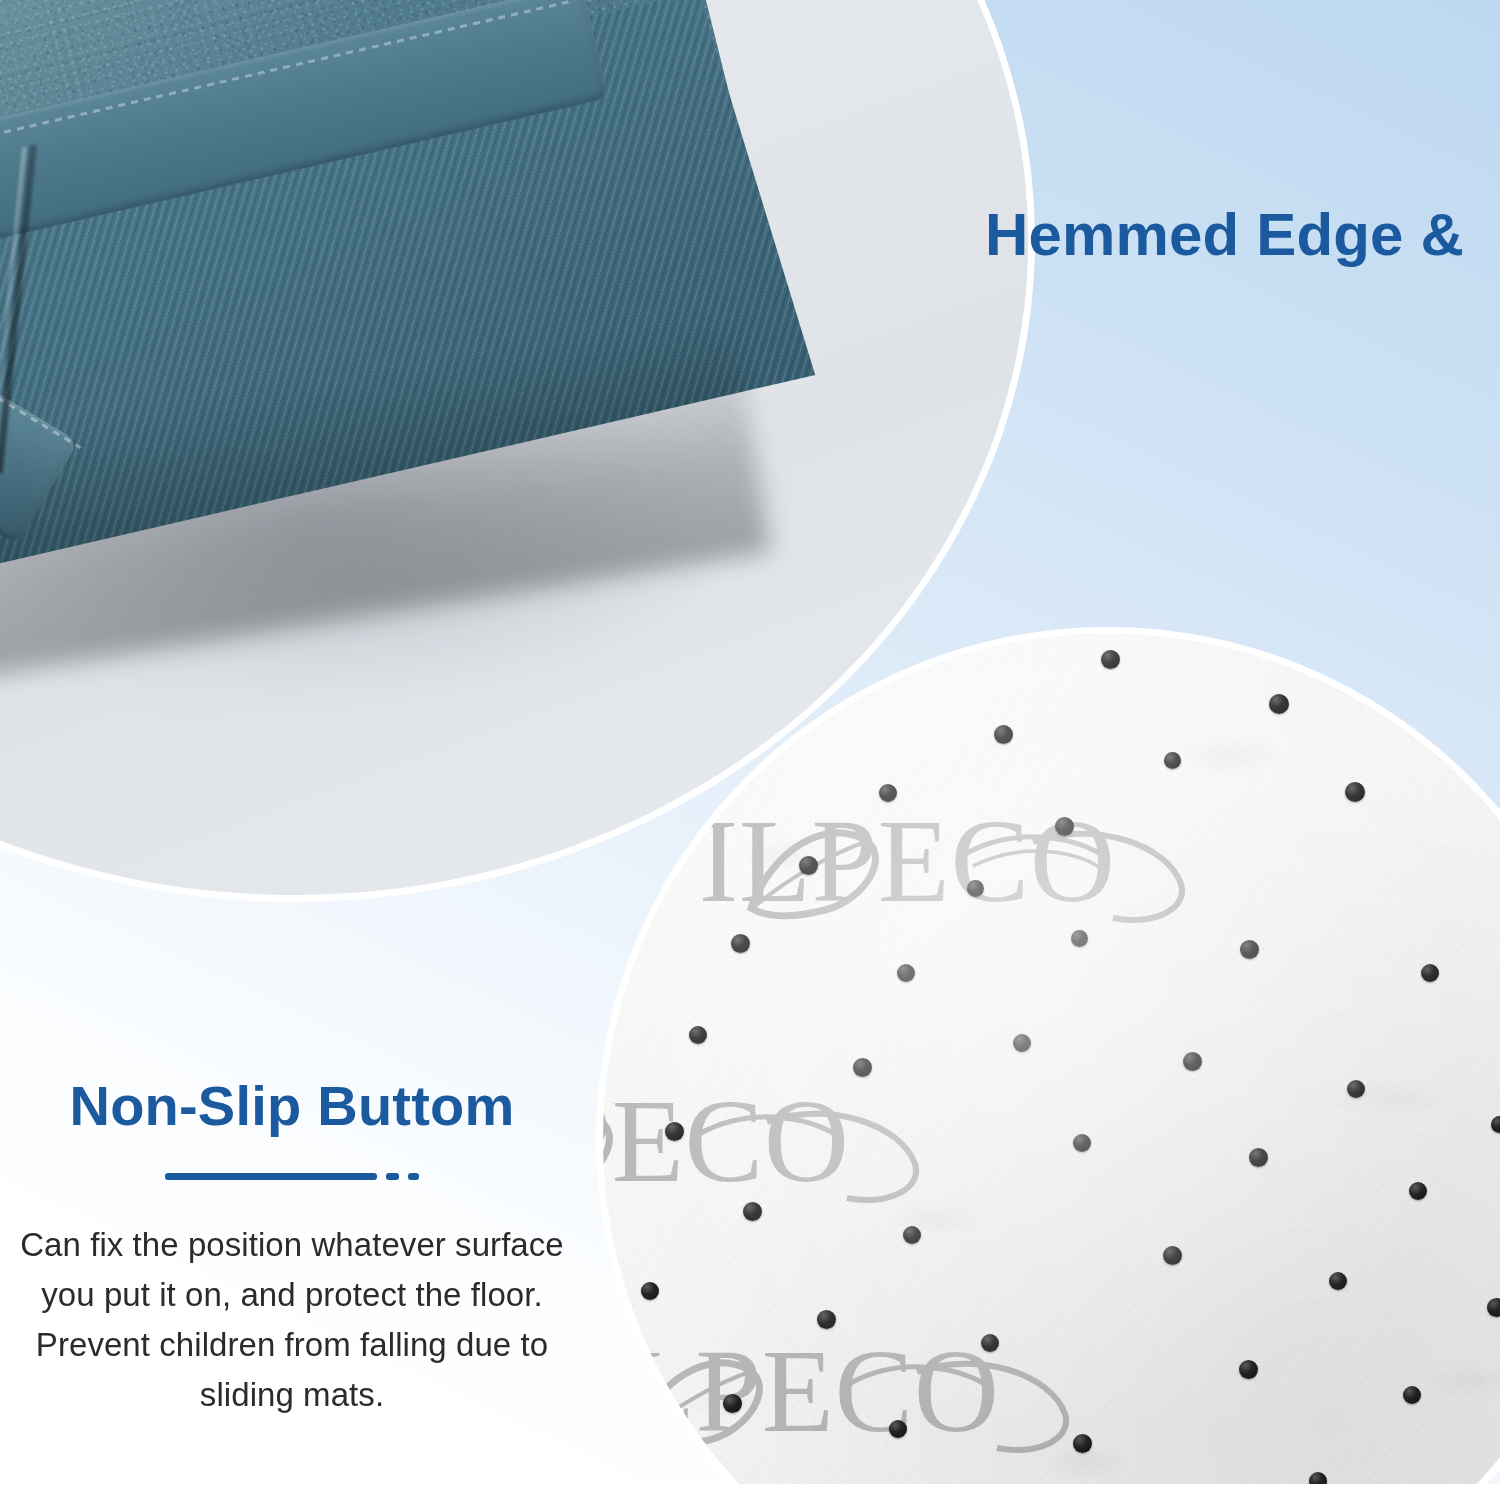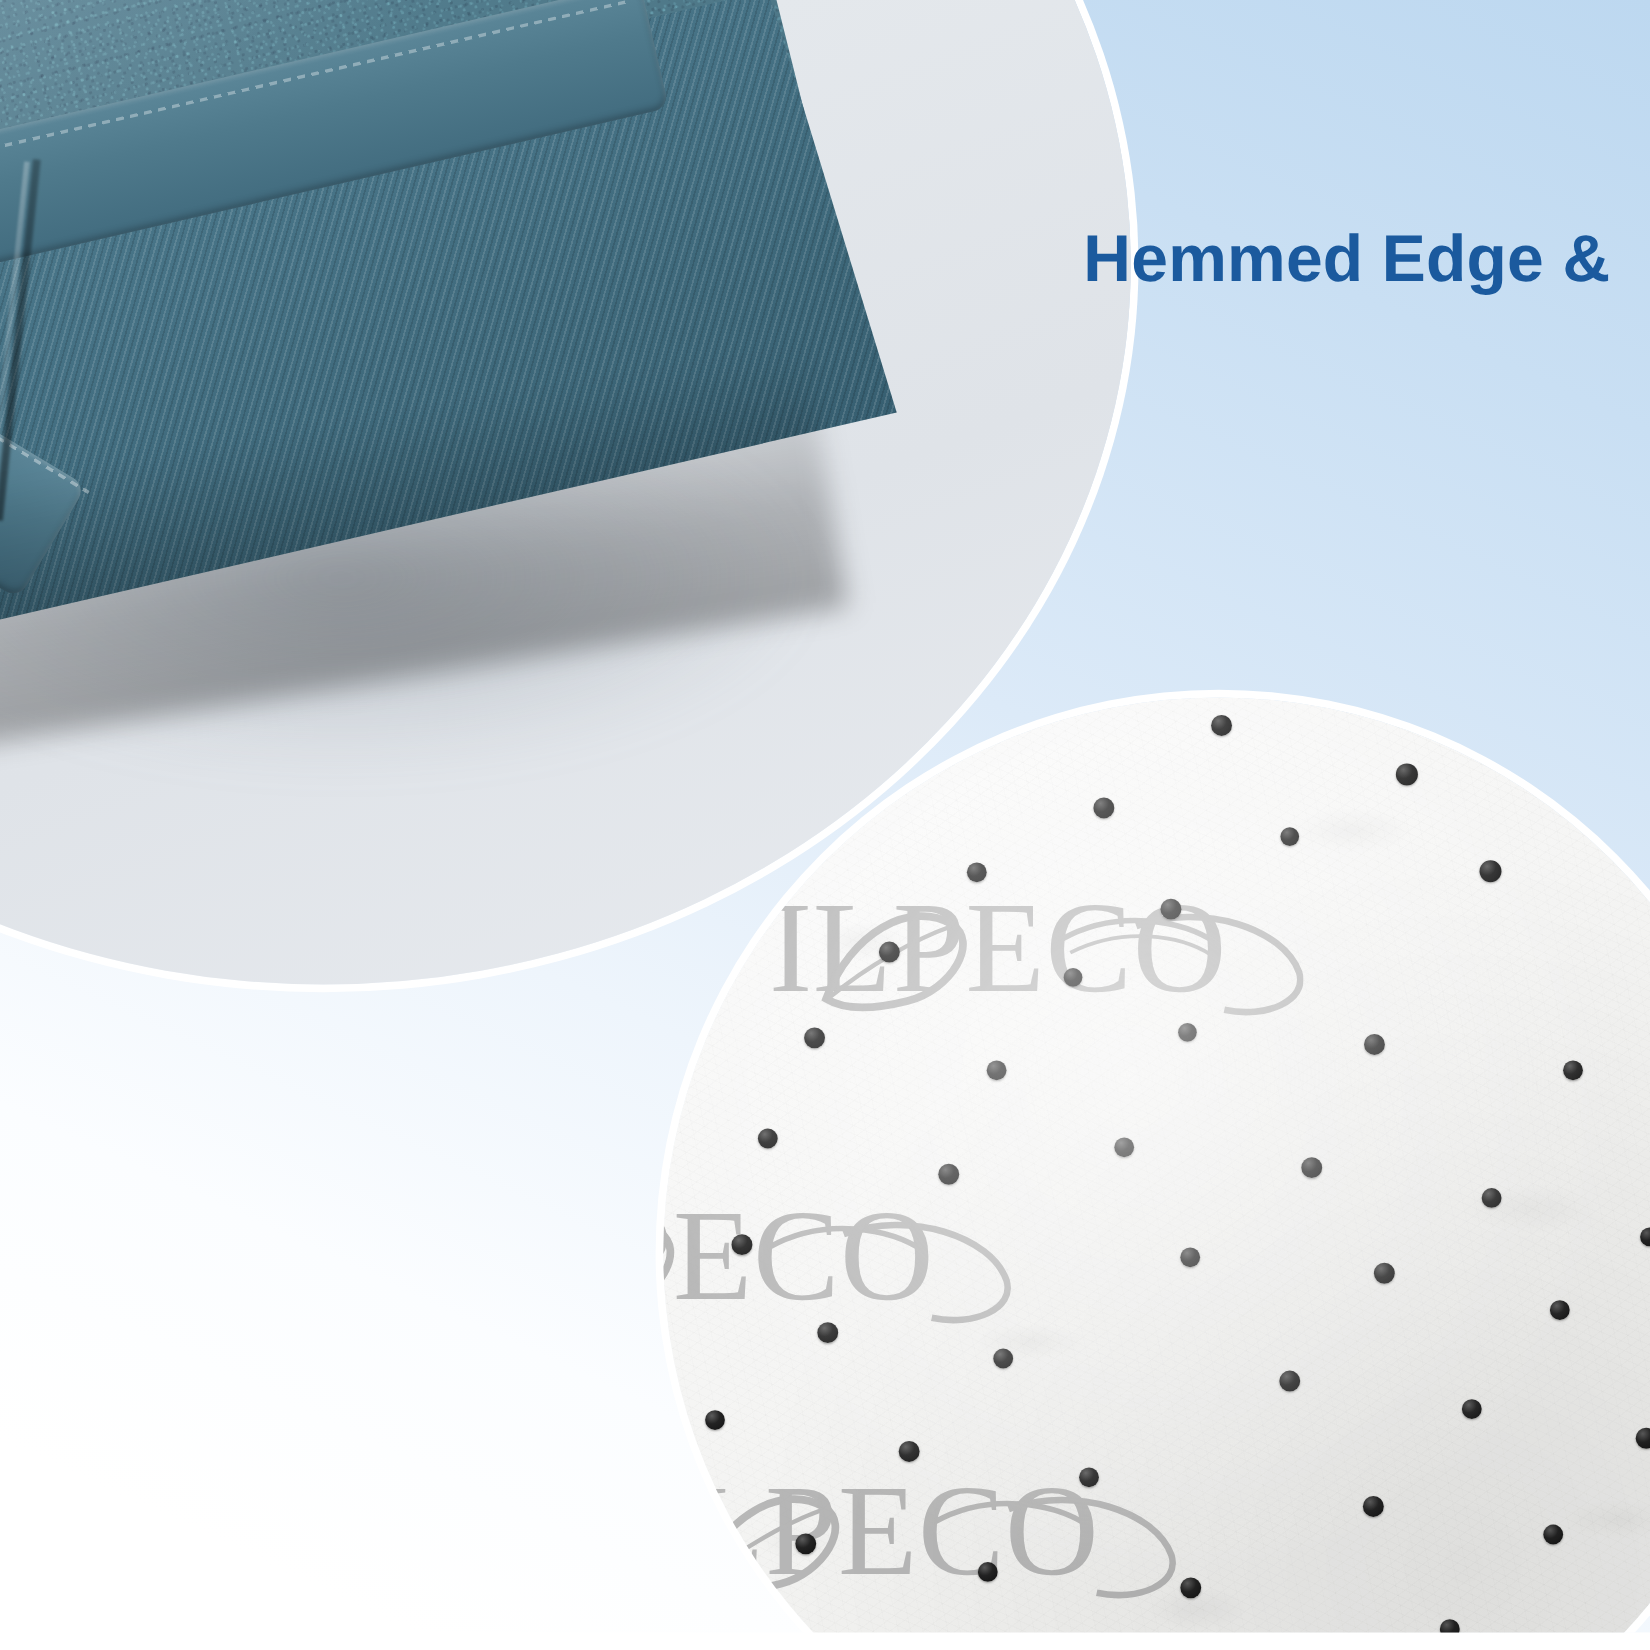--- a/index.html
+++ b/index.html
@@ -323,14 +323,23 @@
     <div class="dot" style="left:870px;top:856px;width:19px;height:19px;"></div>
     <div class="dot" style="left:196px;top:860px;width:18px;height:18px;"></div>
 
     <div class="mat-vignette"></div>
   </div>
 
   <div id="headline-top">
     <span class="ln">Hemmed Edge &amp;</span>
   </div>
 
+  <div id="bottom-block">
+    <h2 id="nonslip-heading">Non-Slip Buttom</h2>
+    <div class="divider">
+      <span class="bar"></span>
+      <span class="dsh"></span>
+      <span class="dsh small"></span>
+    </div>
+    <p id="nonslip-body">Can fix the position whatever surface<br>you put it on, and protect the floor.<br>Prevent children from falling due to<br>sliding mats.</p>
+  </div>
 
 </div>
 
 </body></html>

